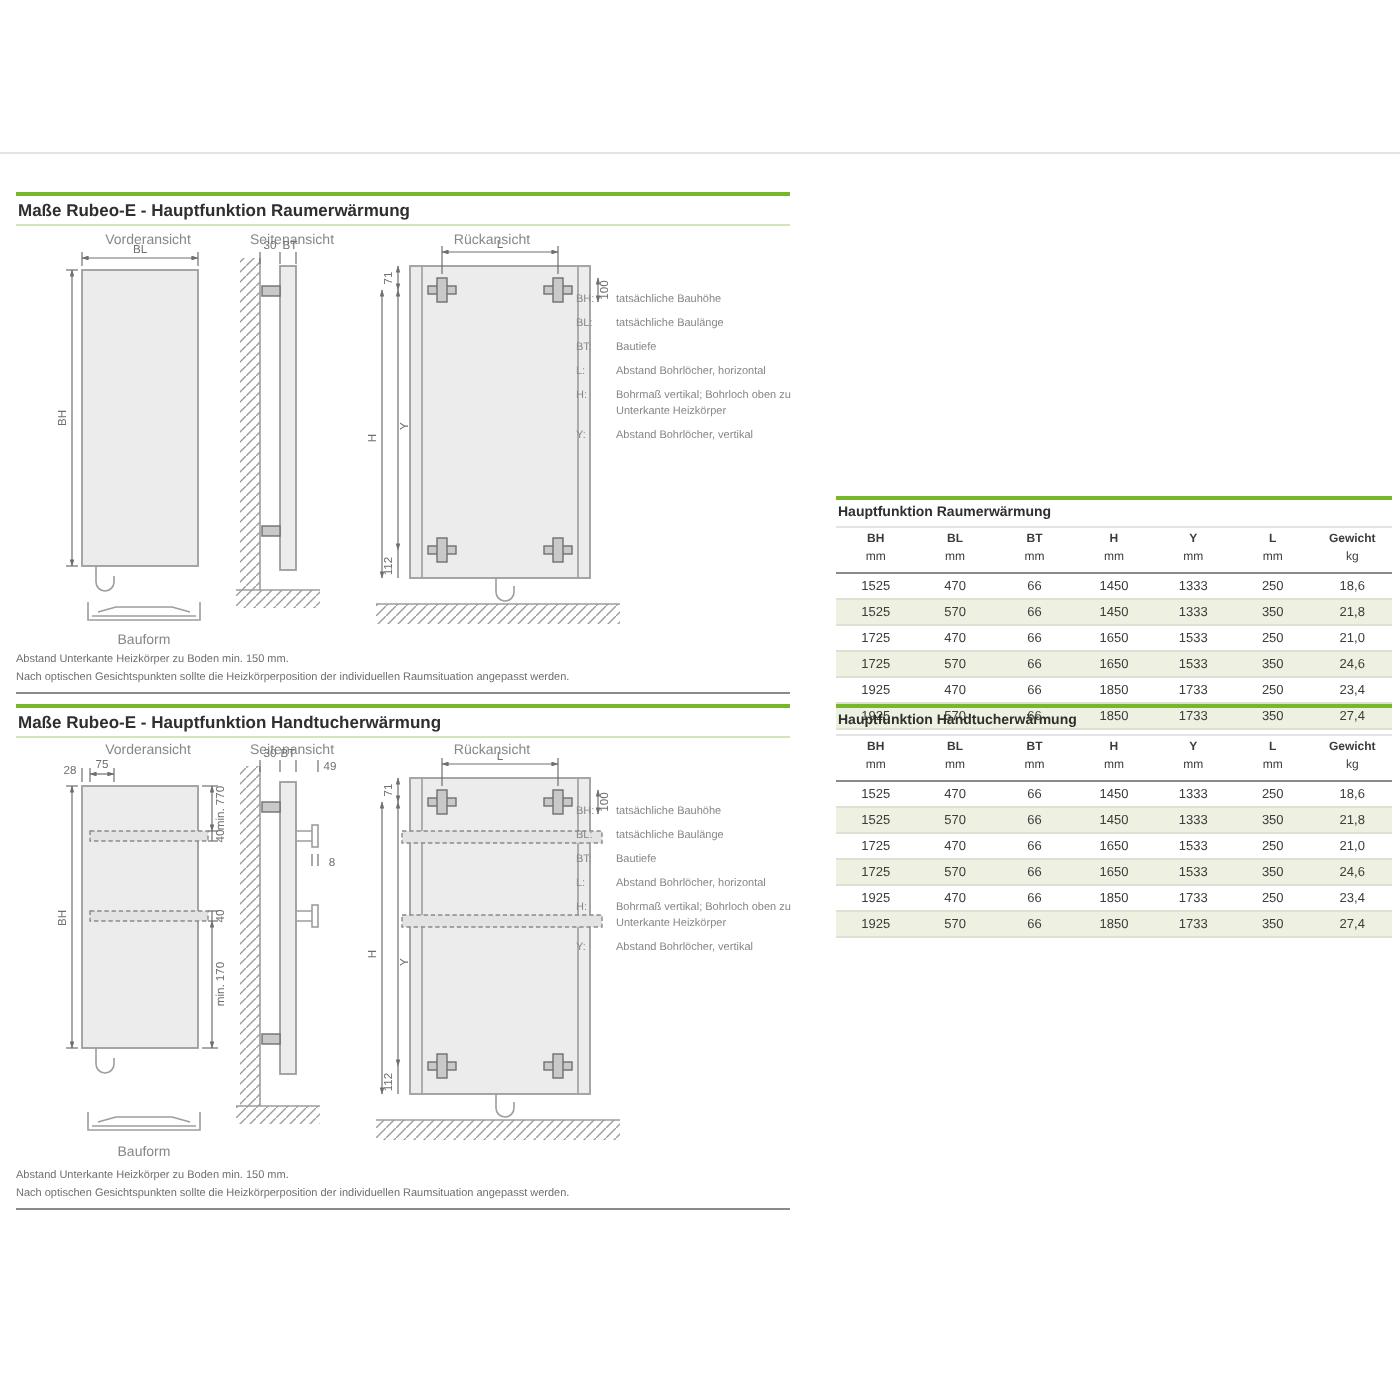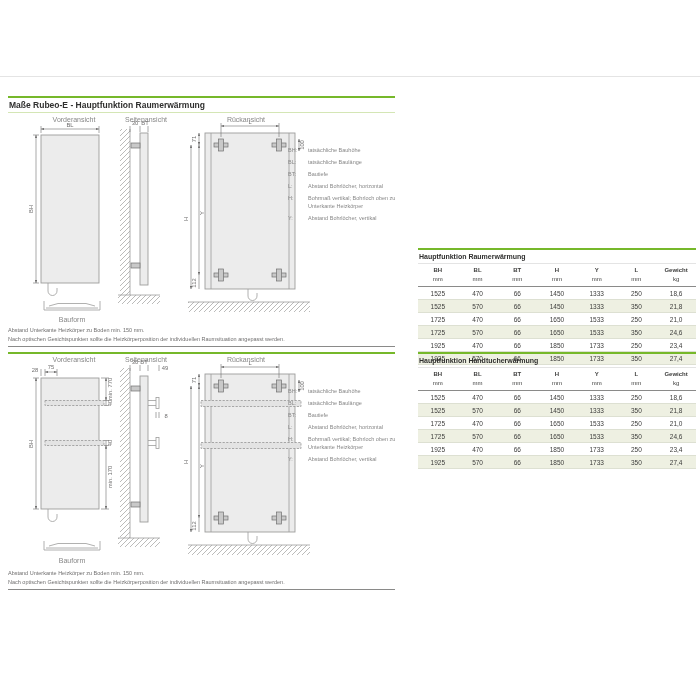--- a/index.html
+++ b/index.html
@@ -166,20 +166,21 @@
 
     <div class="footnotes">
       <div class="fn">Abstand Unterkante Heizkörper zu Boden min. 150 mm.</div>
       <div class="fn">Nach optischen Gesichtspunkten sollte die Heizkörperposition der individuellen Raumsituation angepasst werden.</div>
       <div class="sec-endrule"></div>
     </div>
   </div>
 
   <div class="sec" style="top:352px;">
     <div class="sec-green"></div>
+    <div class="sec-title">Maße Rubeo-E - Hauptfunktion Handtucherwärmung</div>
 
     <div style="position:relative;">
       <svg class="drawing" width="387" height="214" viewBox="0 0 387 214">
 
         <text class="vt" x="66" y="8" text-anchor="middle">Vorderansicht</text>
         <text class="vt" x="138" y="8" text-anchor="middle">Seitenansicht</text>
         <text class="vt" x="238" y="8" text-anchor="middle">Rückansicht</text>
 
         <g>
           <rect class="panel" x="33" y="24" width="58" height="131"></rect>

